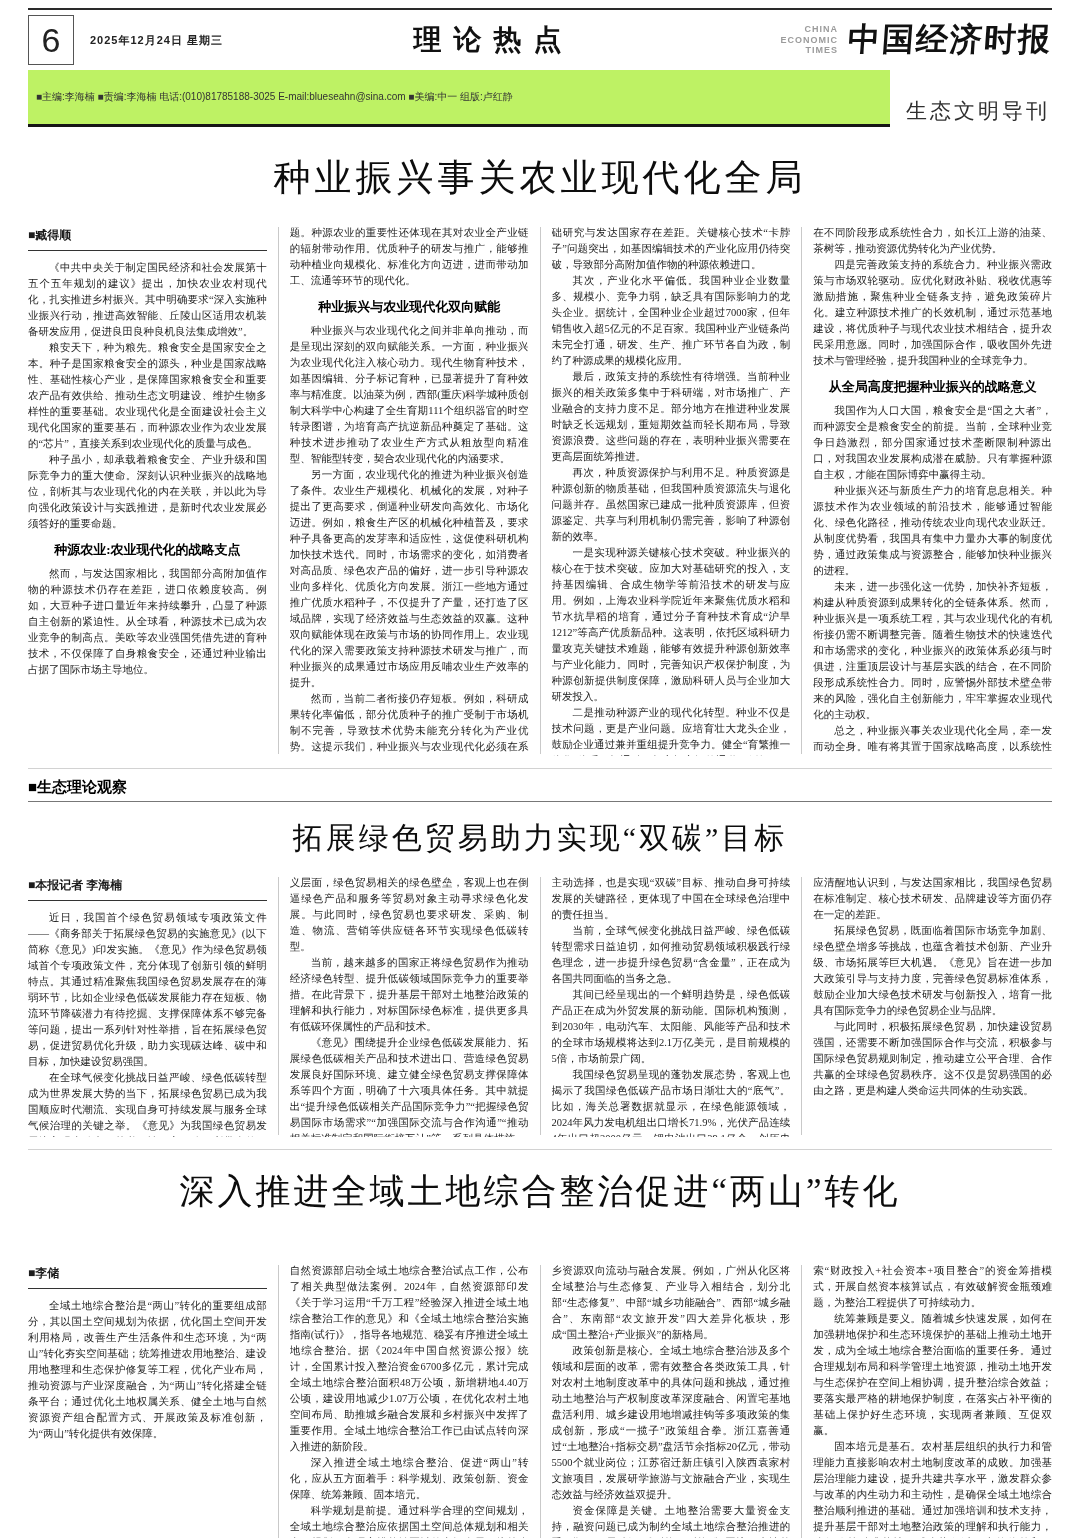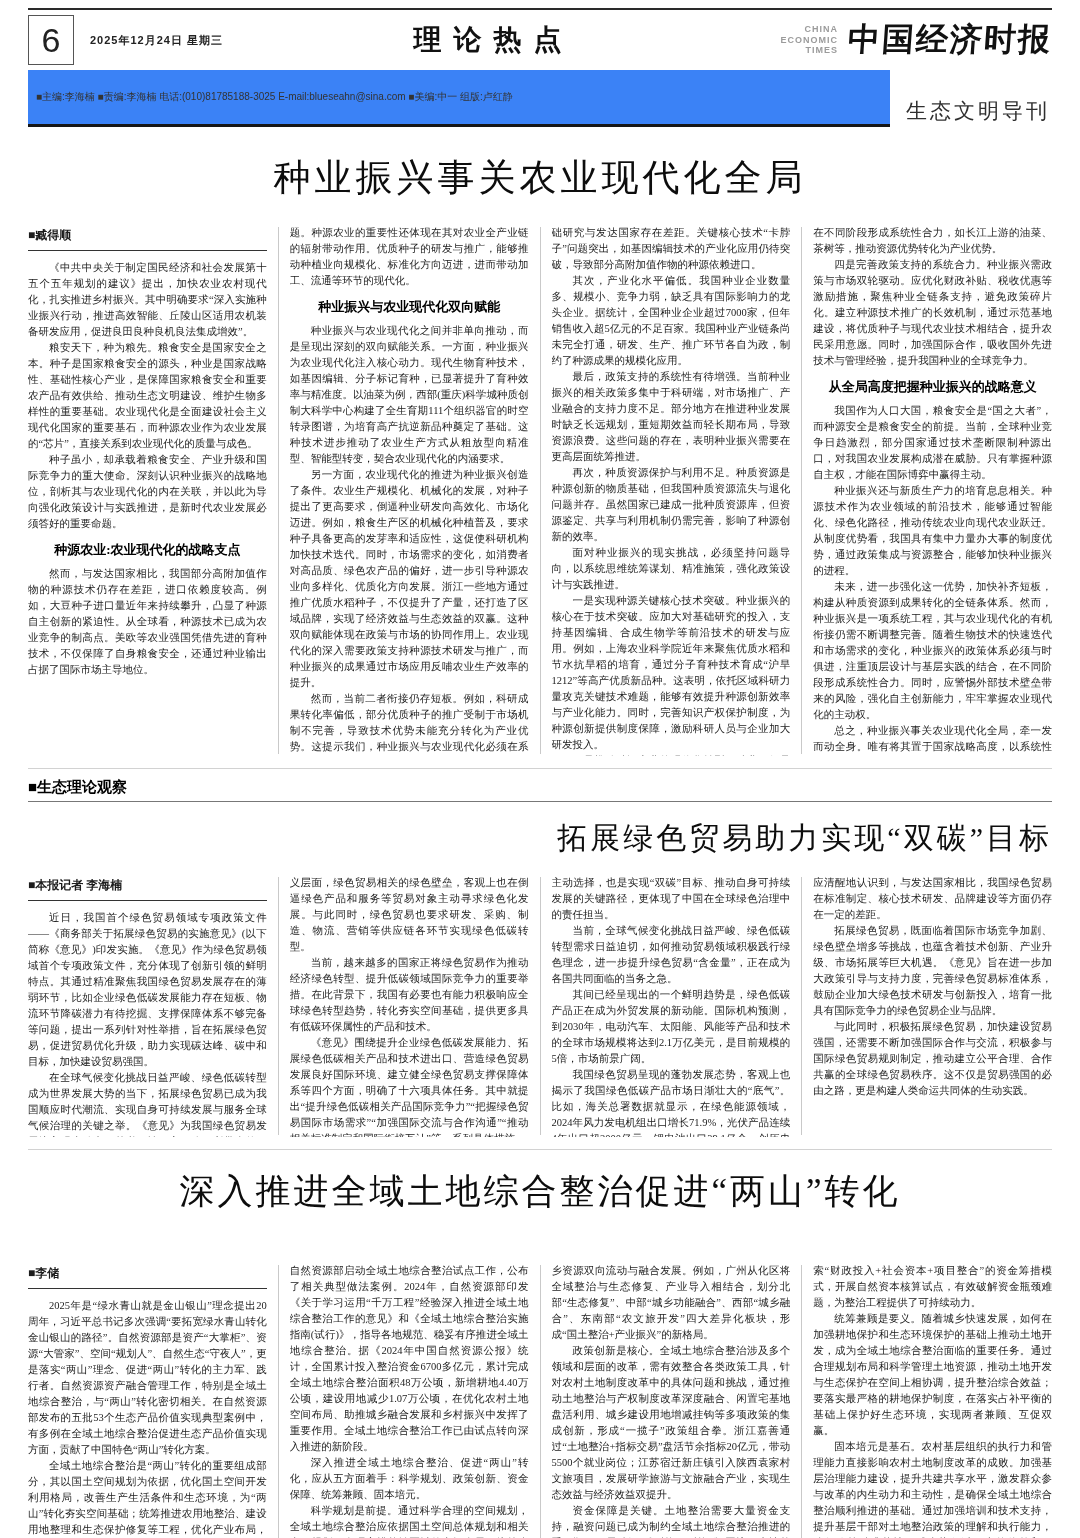--- a/index.html
+++ b/index.html
@@ -16,28 +16,28 @@
     font-family:"Liberation Sans","DejaVu Sans",sans-serif;font-size:34px;color:#222;}
   .date{font-size:11px;font-weight:bold;margin-left:16px;color:#222;letter-spacing:1px;
     font-family:"Liberation Sans","DejaVu Sans",sans-serif;}
   .mh-center{flex:1;text-align:center;font-size:28px;font-weight:bold;letter-spacing:12px;color:#111;}
   .mh-right{display:flex;align-items:center;}
   .brand-en{width:74px;text-align:right;font-size:9px;line-height:1.2;color:#9b9b9b;font-weight:bold;
     letter-spacing:1px;font-family:"Liberation Sans","DejaVu Sans",sans-serif;}
   .brand-cn{font-size:32px;font-weight:bold;margin-left:10px;transform:skewX(-4deg);letter-spacing:2px;color:#111;}
   .staff-row{display:flex;align-items:flex-end;}
   .staff-left{flex:1;border-bottom:3px solid #161616;}
-  .staff-bar{background:#3b82f6;font-size:10px;color:#333;padding:20px 8px;white-space:nowrap;overflow:hidden;
+  .staff-bar{background:#bef264;font-size:10px;color:#333;padding:20px 8px;white-space:nowrap;overflow:hidden;
     font-family:"Liberation Sans","DejaVu Sans",sans-serif;}
   .edition{font-size:21px;color:#2f2f2f;padding:0 2px 2px 16px;letter-spacing:3px;
     font-family:"Liberation Sans","DejaVu Sans",sans-serif;}
   
   .headline{text-align:center;font-weight:normal;color:#0d0d0d;}
   .h1{font-size:37px;letter-spacing:4px;margin:26px 0 22px;}
-  .h2{font-size:30px;letter-spacing:3px;margin:16px 0 16px;text-align:right;}
+  .h2{font-size:30px;letter-spacing:3px;margin:16px 0 16px;}
   .h3{font-size:35px;letter-spacing:3px;margin:18px 0 18px;}
   .cols{display:flex;}
   .col{flex:1;overflow:hidden;min-width:0;}
   .colrule{width:1px;background:#c9c9c9;margin:2px 11px;}
   .para{font-size:10.5px;line-height:16px;text-align:justify;margin:0;text-indent:2em;}
   .para.noind{text-indent:0;}
   .subhead{text-align:center;font-size:13px;font-weight:bold;margin:9px 0 7px;color:#000;}
   .byline{font-weight:bold;font-size:12px;border-bottom:1.5px solid #333;padding:2px 0 6px;margin-bottom:9px;}
   .sep{border-top:1px solid #d2d2d2;margin:12px 0 9px;}
   .section-label{font-weight:bold;font-size:15px;color:#000;border-bottom:1px solid #777;padding-bottom:4px;
@@ -91,21 +91,20 @@
           <p class="para">种业振兴与农业现代化之间并非单向推动，而是呈现出深刻的双向赋能关系。一方面，种业振兴为农业现代化注入核心动力。现代生物育种技术，如基因编辑、分子标记育种，已显著提升了育种效率与精准度。以油菜为例，西部(重庆)科学城种质创制大科学中心构建了全生育期111个组织器官的时空转录图谱，为培育高产抗逆新品种奠定了基础。这种技术进步推动了农业生产方式从粗放型向精准型、智能型转变，契合农业现代化的内涵要求。</p>
           <p class="para">另一方面，农业现代化的推进为种业振兴创造了条件。农业生产规模化、机械化的发展，对种子提出了更高要求，倒逼种业研发向高效化、市场化迈进。例如，粮食生产区的机械化种植普及，要求种子具备更高的发芽率和适应性，这促使科研机构加快技术迭代。同时，市场需求的变化，如消费者对高品质、绿色农产品的偏好，进一步引导种源农业向多样化、优质化方向发展。浙江一些地方通过推广优质水稻种子，不仅提升了产量，还打造了区域品牌，实现了经济效益与生态效益的双赢。这种双向赋能体现在政策与市场的协同作用上。农业现代化的深入需要政策支持种源技术研发与推广，而种业振兴的成果通过市场应用反哺农业生产效率的提升。</p>
           <p class="para">然而，当前二者衔接仍存短板。例如，科研成果转化率偏低，部分优质种子的推广受制于市场机制不完善，导致技术优势未能充分转化为产业优势。这提示我们，种业振兴与农业现代化必须在系统性框架内协同推进，才能形成合力。</p>
         </div>
         <div class="colrule"></div>
         <div class="col">
           <p class="para noind">础研究与发达国家存在差距。关键核心技术“卡脖子”问题突出，如基因编辑技术的产业化应用仍待突破，导致部分高附加值作物的种源依赖进口。</p>
           <p class="para">其次，产业化水平偏低。我国种业企业数量多、规模小、竞争力弱，缺乏具有国际影响力的龙头企业。据统计，全国种业企业超过7000家，但年销售收入超5亿元的不足百家。我国种业产业链条尚未完全打通，研发、生产、推广环节各自为政，制约了种源成果的规模化应用。</p>
           <p class="para">最后，政策支持的系统性有待增强。当前种业振兴的相关政策多集中于科研端，对市场推广、产业融合的支持力度不足。部分地方在推进种业发展时缺乏长远规划，重短期效益而轻长期布局，导致资源浪费。这些问题的存在，表明种业振兴需要在更高层面统筹推进。</p>
           <p class="para">再次，种质资源保护与利用不足。种质资源是种源创新的物质基础，但我国种质资源流失与退化问题并存。虽然国家已建成一批种质资源库，但资源鉴定、共享与利用机制仍需完善，影响了种源创新的效率。</p>
-          <p class="para">面对种业振兴的现实挑战，必须坚持问题导向，以系统思维统筹谋划、精准施策，强化政策设计与实践推进。</p>
           <p class="para">一是实现种源关键核心技术突破。种业振兴的核心在于技术突破。应加大对基础研究的投入，支持基因编辑、合成生物学等前沿技术的研发与应用。例如，上海农业科学院近年来聚焦优质水稻和节水抗旱稻的培育，通过分子育种技术育成“沪旱1212”等高产优质新品种。这表明，依托区域科研力量攻克关键技术难题，能够有效提升种源创新效率与产业化能力。同时，完善知识产权保护制度，为种源创新提供制度保障，激励科研人员与企业加大研发投入。</p>
           <p class="para">二是推动种源产业的现代化转型。种业不仅是技术问题，更是产业问题。应培育壮大龙头企业，鼓励企业通过兼并重组提升竞争力。健全“育繁推一体化”体系，打通科研与市场之间的通道。例如，可设立种源产业基金，支持优质种子规模化推广，提升产业化水平。</p>
         </div>
         <div class="colrule"></div>
         <div class="col">
           <p class="para noind">在不同阶段形成系统性合力，如长江上游的油菜、茶树等，推动资源优势转化为产业优势。</p>
           <p class="para">四是完善政策支持的系统合力。种业振兴需政策与市场双轮驱动。应优化财政补贴、税收优惠等激励措施，聚焦种业全链条支持，避免政策碎片化。建立种源技术推广的长效机制，通过示范基地建设，将优质种子与现代农业技术相结合，提升农民采用意愿。同时，加强国际合作，吸收国外先进技术与管理经验，提升我国种业的全球竞争力。</p>
           <h4 class="subhead">从全局高度把握种业振兴的战略意义</h4>
           <p class="para">我国作为人口大国，粮食安全是“国之大者”，而种源安全是粮食安全的前提。当前，全球种业竞争日趋激烈，部分国家通过技术垄断限制种源出口，对我国农业发展构成潜在威胁。只有掌握种源自主权，才能在国际博弈中赢得主动。</p>
           <p class="para">种业振兴还与新质生产力的培育息息相关。种源技术作为农业领域的前沿技术，能够通过智能化、绿色化路径，推动传统农业向现代农业跃迁。从制度优势看，我国具有集中力量办大事的制度优势，通过政策集成与资源整合，能够加快种业振兴的进程。</p>
@@ -122,21 +121,21 @@
     <h1 class="headline h2">拓展绿色贸易助力实现“双碳”目标</h1>
     <div class="cols cols-a2">
         <div class="col">
           <div class="byline">■本报记者 李海楠</div>
           <p class="para">近日，我国首个绿色贸易领域专项政策文件——《商务部关于拓展绿色贸易的实施意见》(以下简称《意见》)印发实施。《意见》作为绿色贸易领域首个专项政策文件，充分体现了创新引领的鲜明特点。其通过精准聚焦我国绿色贸易发展存在的薄弱环节，比如企业绿色低碳发展能力存在短板、物流环节降碳潜力有待挖掘、支撑保障体系不够完备等问题，提出一系列针对性举措，旨在拓展绿色贸易，促进贸易优化升级，助力实现碳达峰、碳中和目标，加快建设贸易强国。</p>
           <p class="para">在全球气候变化挑战日益严峻、绿色低碳转型成为世界发展大势的当下，拓展绿色贸易已成为我国顺应时代潮流、实现自身可持续发展与服务全球气候治理的关键之举。《意见》为我国绿色贸易发展注入强大动力，其必要性不言而喻，所带来的积极影响更是深远而广泛。</p>
         </div>
         <div class="colrule"></div>
         <div class="col">
           <p class="para noind">义层面，绿色贸易相关的绿色壁垒，客观上也在倒逼绿色产品和服务等贸易对象主动寻求绿色化发展。与此同时，绿色贸易也要求研发、采购、制造、物流、营销等供应链各环节实现绿色低碳转型。</p>
-          <p class="para">当前，越来越多的国家正将绿色贸易作为推动经济绿色转型、提升低碳领域国际竞争力的重要举措。在此背景下，我国有必要也有能力积极响应全球绿色转型趋势，转化夯实空间基础，提供更多具有低碳环保属性的产品和技术。</p>
+          <p class="para">当前，越来越多的国家正将绿色贸易作为推动经济绿色转型、提升低碳领域国际竞争力的重要举措。在此背景下，提升基层干部对土地整治政策的理解和执行能力，对标国际绿色标准，提供更多具有低碳环保属性的产品和技术。</p>
           <p class="para">《意见》围绕提升企业绿色低碳发展能力、拓展绿色低碳相关产品和技术进出口、营造绿色贸易发展良好国际环境、建立健全绿色贸易支撑保障体系等四个方面，明确了十六项具体任务。其中就提出“提升绿色低碳相关产品国际竞争力”“把握绿色贸易国际市场需求”“加强国际交流与合作沟通”“推动相关标准制定和国际衔接互认”等一系列具体措施。</p>
         </div>
         <div class="colrule"></div>
         <div class="col">
           <p class="para noind">主动选择，也是实现“双碳”目标、推动自身可持续发展的关键路径，更体现了中国在全球绿色治理中的责任担当。</p>
           <p class="para">当前，全球气候变化挑战日益严峻、绿色低碳转型需求日益迫切，如何推动贸易领域积极践行绿色理念，进一步提升绿色贸易“含金量”，正在成为各国共同面临的当务之急。</p>
           <p class="para">其间已经呈现出的一个鲜明趋势是，绿色低碳产品正在成为外贸发展的新动能。国际机构预测，到2030年，电动汽车、太阳能、风能等产品和技术的全球市场规模将达到2.1万亿美元，是目前规模的5倍，市场前景广阔。</p>
           <p class="para">我国绿色贸易呈现的蓬勃发展态势，客观上也揭示了我国绿色低碳产品市场日渐壮大的“底气”。比如，海关总署数据就显示，在绿色能源领域，2024年风力发电机组出口增长71.9%，光伏产品连续4年出口超2000亿元，锂电池出口39.1亿个，创历史新高；绿色交通领域，铁道电力机车出口量连续5年增长。</p>
         </div>
         <div class="colrule"></div>
@@ -148,21 +147,20 @@
       </div>
   </section>
 
   <div class="sep"></div>
 
   <section>
     <h1 class="headline h3">深入推进全域土地综合整治促进“两山”转化</h1>
     <div class="cols cols-a3">
         <div class="col">
           <div class="byline">■李储</div>
-          <p class="para">2025年是“绿水青山就是金山银山”理念提出20周年，习近平总书记多次强调“要拓宽绿水青山转化金山银山的路径”。自然资源部是资产“大掌柜”、资源“大管家”、空间“规划人”、自然生态“守夜人”，更是落实“两山”理念、促进“两山”转化的主力军、践行者。自然资源资产融合管理工作，特别是全域土地综合整治，与“两山”转化密切相关。在自然资源部发布的五批53个生态产品价值实现典型案例中，有多例在全域土地综合整治促进生态产品价值实现方面，贡献了中国特色“两山”转化方案。</p>
           <p class="para">全域土地综合整治是“两山”转化的重要组成部分，其以国土空间规划为依据，优化国土空间开发利用格局，改善生产生活条件和生态环境，为“两山”转化夯实空间基础；统筹推进农用地整治、建设用地整理和生态保护修复等工程，优化产业布局，推动资源与产业深度融合，为“两山”转化搭建全链条平台；通过优化土地权属关系、健全土地与自然资源资产组合配置方式、开展政策及标准创新，为“两山”转化提供有效保障。</p>
         </div>
         <div class="colrule"></div>
         <div class="col">
           <p class="para noind">自然资源部启动全域土地综合整治试点工作，公布了相关典型做法案例。2024年，自然资源部印发《关于学习运用“千万工程”经验深入推进全域土地综合整治工作的意见》和《全域土地综合整治实施指南(试行)》，指导各地规范、稳妥有序推进全域土地综合整治。据《2024年中国自然资源公报》统计，全国累计投入整治资金6700多亿元，累计完成全域土地综合整治面积48万公顷，新增耕地4.40万公顷，建设用地减少1.07万公顷，在优化农村土地空间布局、助推城乡融合发展和乡村振兴中发挥了重要作用。全域土地综合整治工作已由试点转向深入推进的新阶段。</p>
           <p class="para">深入推进全域土地综合整治、促进“两山”转化，应从五方面着手：科学规划、政策创新、资金保障、统筹兼顾、固本培元。</p>
           <p class="para">科学规划是前提。通过科学合理的空间规划，全域土地综合整治应依据国土空间总体规划和相关专项规划，合理安排整治区域的空间布局，统筹农用地整治、建设用地整理、生态修复利用等内容的空间秩序；通过整治土地综合格局、解决土地细碎化和低效利用问题，提高土地利用效率和综合效益；通过合理划定整治单元边界、生态保护红线和建设用地边界，推动城</p>
         </div>
         <div class="colrule"></div>
         <div class="col">

